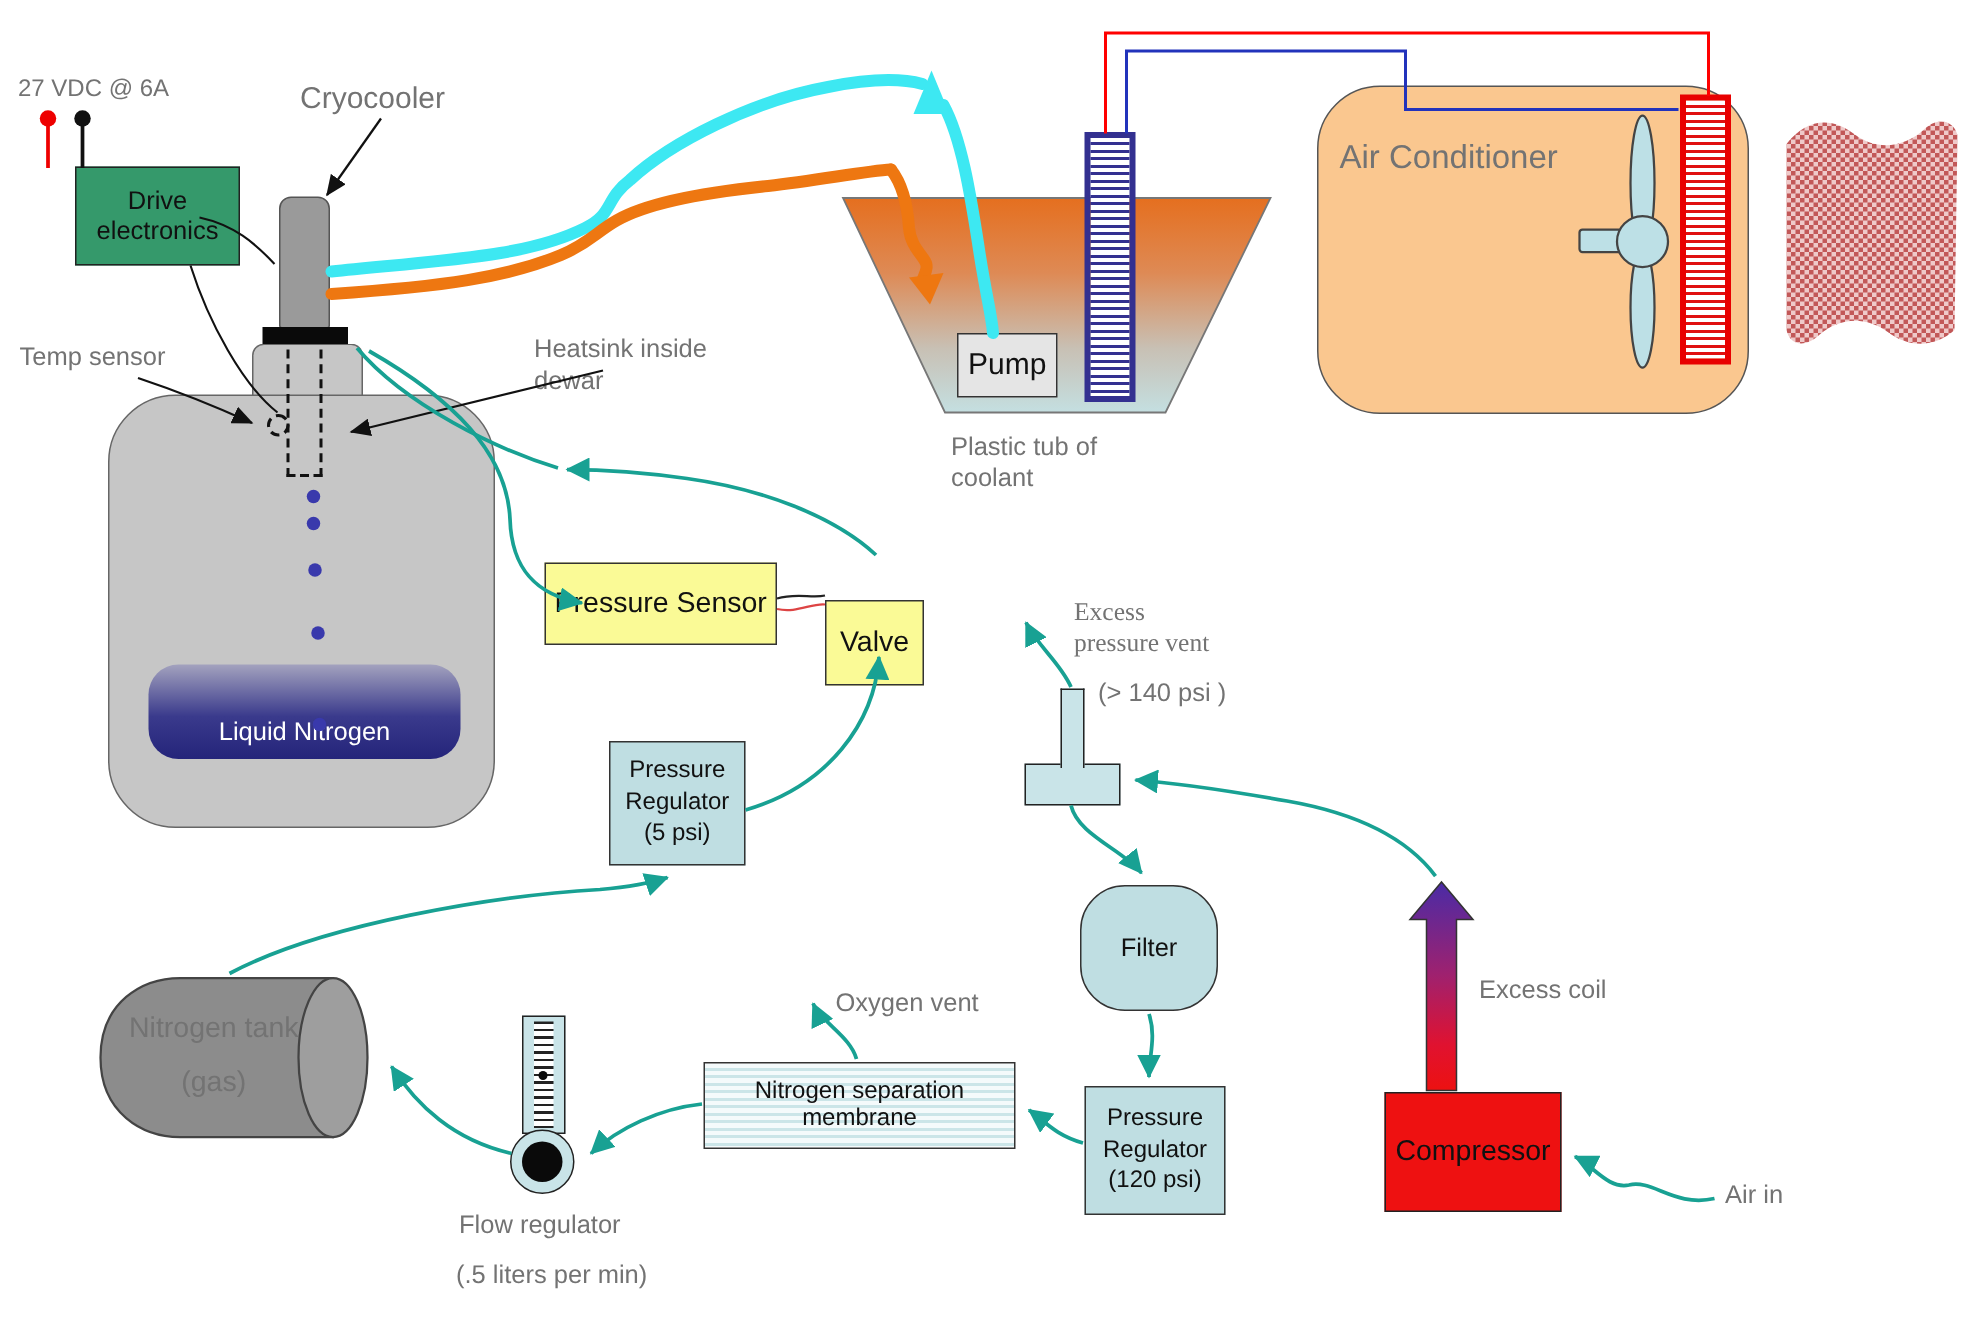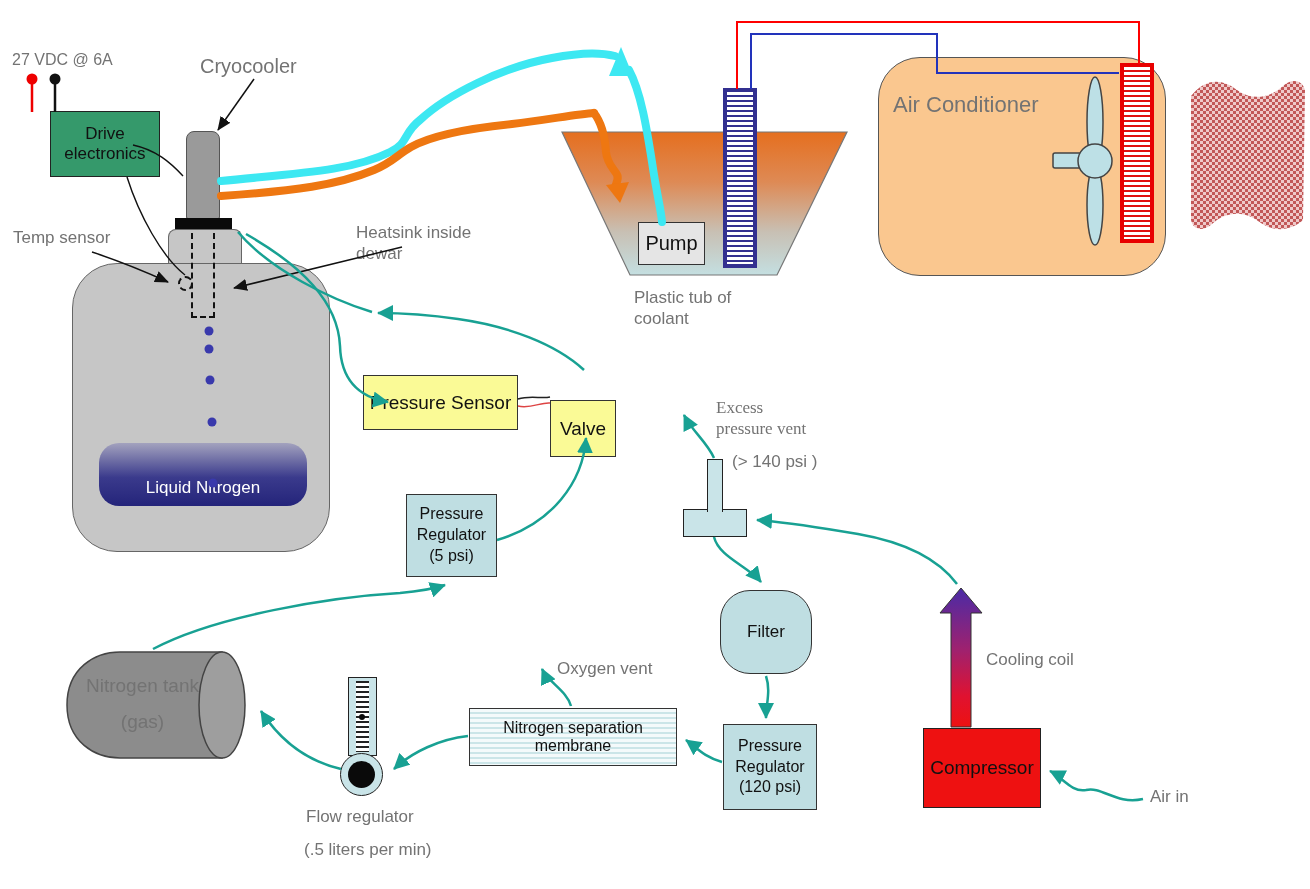--- a/index.html
+++ b/index.html
@@ -120,21 +120,21 @@
   <div class="lbl" style="left:200px;top:54px;font-size:20px;">Cryocooler</div>
   <div class="lbl" style="left:13px;top:228px;">Temp sensor</div>
   <div class="lbl" style="left:356px;top:223px;">Heatsink inside
 dewar</div>
   <div class="lbl" style="left:634px;top:288px;">Plastic tub of
 coolant</div>
   <div class="lbl" style="left:716px;top:398px;font-family:Liberation Serif, serif;">Excess
 pressure vent</div>
   <div class="lbl" style="left:732px;top:452px;">(&gt; 140 psi )</div>
   <div class="lbl" style="left:557px;top:659px;">Oxygen vent</div>
-  <div class="lbl" style="left:986px;top:650px;">Cooling coil</div>
+  <div class="lbl" style="left:986px;top:650px;">Excess coil</div>
   <div class="lbl" style="left:1150px;top:787px;">Air in</div>
   <div class="lbl" style="left:306px;top:807px;">Flow regulator</div>
   <div class="lbl" style="left:304px;top:840px;">(.5 liters per min)</div>
   <div class="lbl ctr" style="left:70px;top:674px;width:145px;font-size:19px;">Nitrogen tank</div>
   <div class="lbl ctr" style="left:70px;top:710px;width:145px;font-size:19px;">(gas)</div>
 
   <svg id="ov" viewBox="0 0 1310 889">
     <defs>
       <marker id="mt" markerUnits="userSpaceOnUse" markerWidth="18" markerHeight="16" refX="15" refY="8" orient="auto">
         <path d="M0,0 L16,8 L0,16 Z" fill="#18A193"></path>

